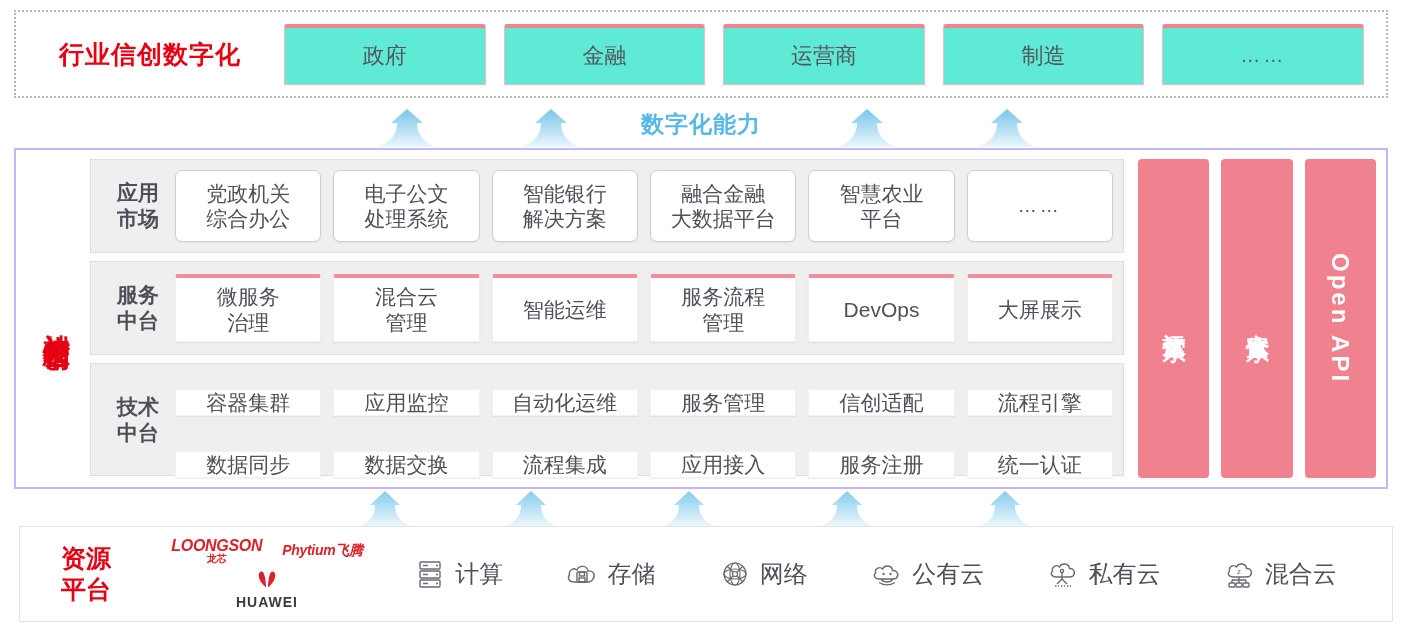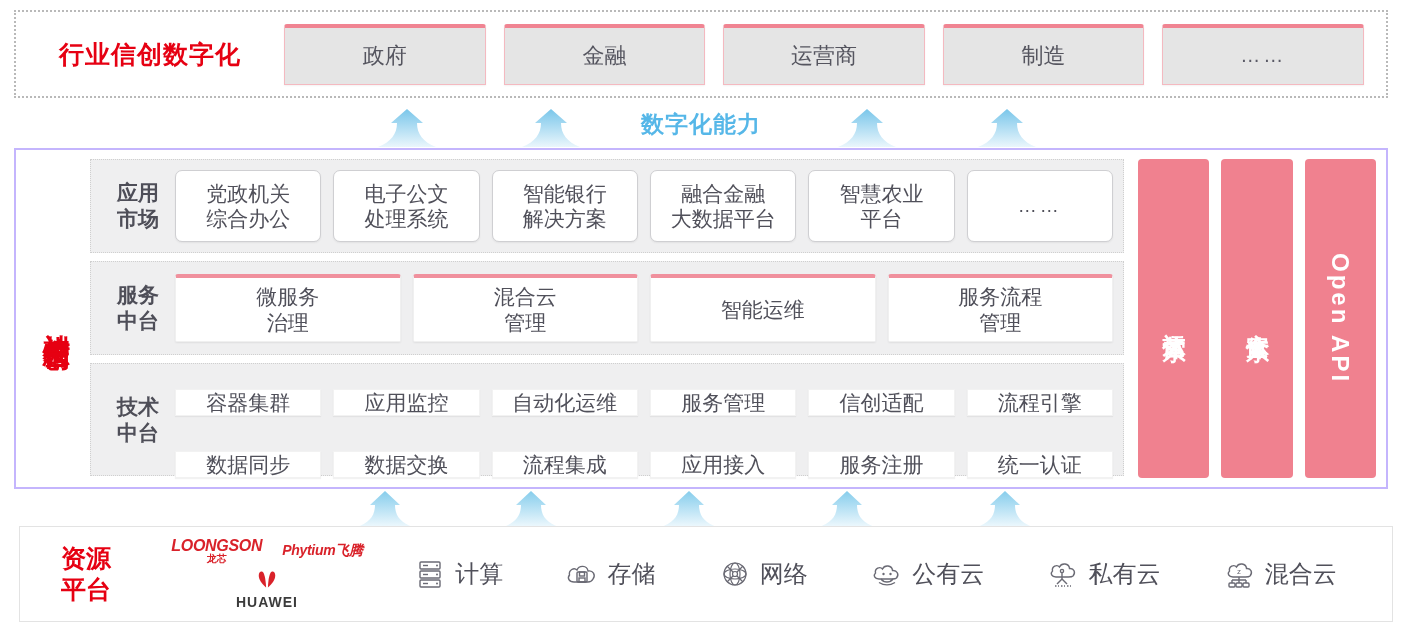--- a/index.html
+++ b/index.html
@@ -24,21 +24,21 @@
     text-align:center;
     font-size:25px;font-weight:bold;color:#e60012;
     letter-spacing:1px;
     flex:none;
   }
   .industry-boxes{
     flex:1;display:flex;align-items:center;gap:18px;padding-right:22px;
   }
   .ind-box{
     flex:1;height:56px;
-    background:#e5e5e5;
+    background:#5eead4;
     border:1px solid #f4b9c0;
     border-top:4px solid #f08492;
     border-radius:3px 3px 0 0;
     display:flex;align-items:center;justify-content:center;
     font-size:22px;color:#55555f;
     box-shadow:0 1px 2px rgba(0,0,0,.05);
     position:relative;
   }
   .ind-box.dots{font-size:20px;letter-spacing:3px;color:#5a5a66;}
 
@@ -325,20 +325,30 @@
           <div class="cell cell-svc">
             <div>
                 <div>智能运维</div>
               </div>
           </div>
           <div class="cell cell-svc">
             <div>
               <div>服务流程</div>
               <div>管理</div>
             </div>
+          </div>
+          <div class="cell cell-svc">
+            <div>
+                <div>DevOps</div>
+              </div>
+          </div>
+          <div class="cell cell-svc">
+            <div>
+                <div>大屏展示</div>
+              </div>
           </div>
         </div>
       </div>
 
       <div class="layer layer-tech">
         <div class="layer-name">
           <div>技术</div>
           <div>中台</div>
         </div>
         <div class="layer-items">

